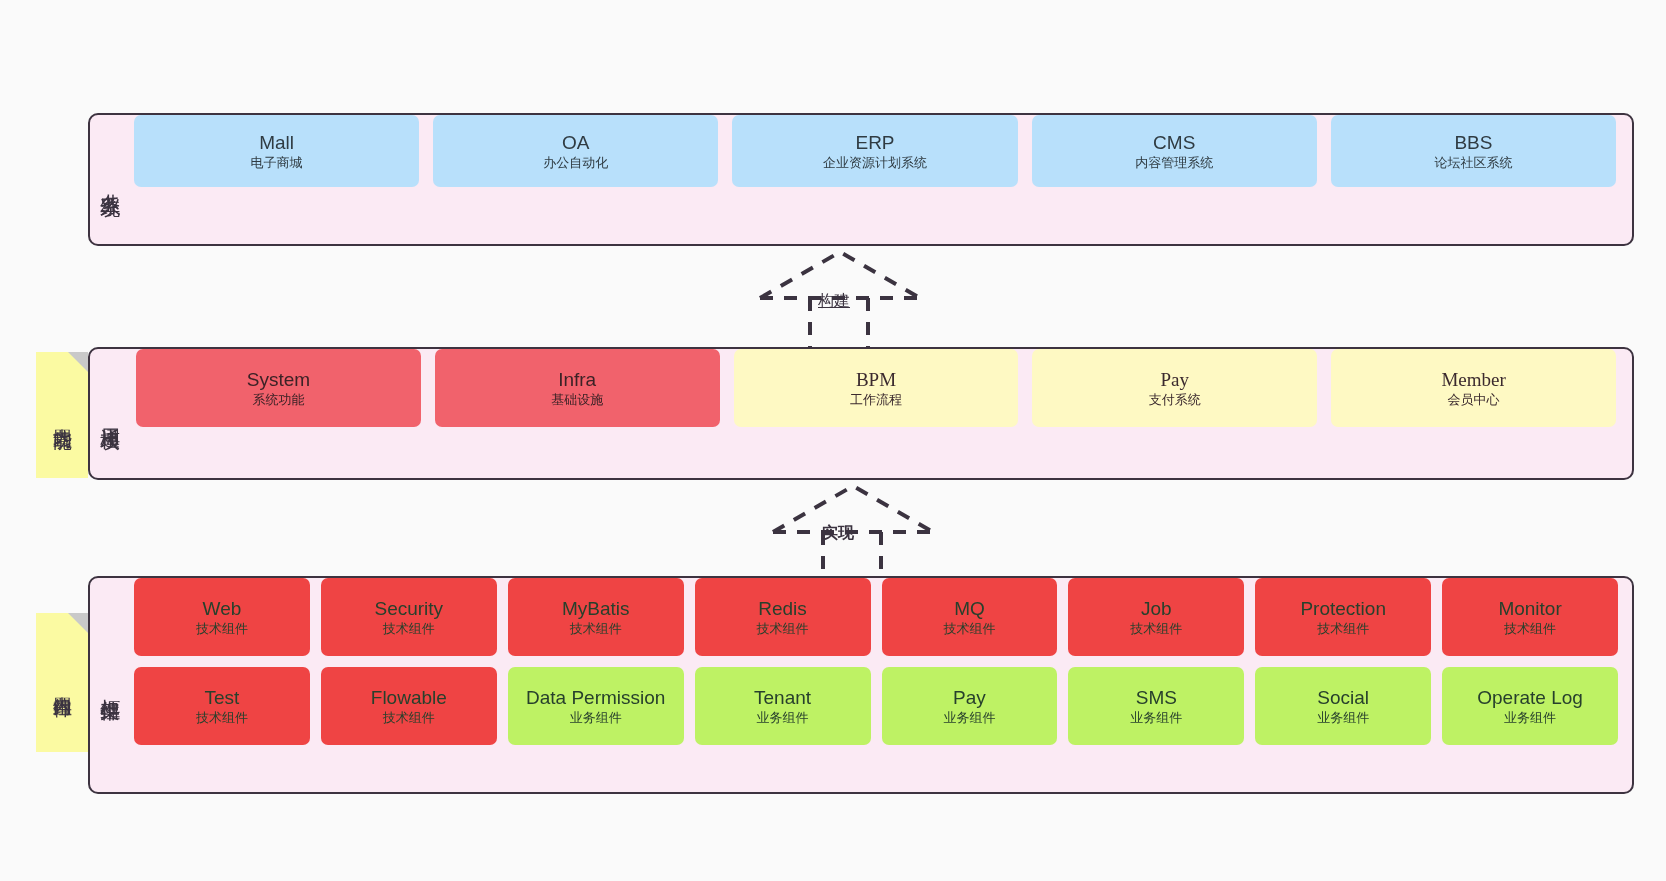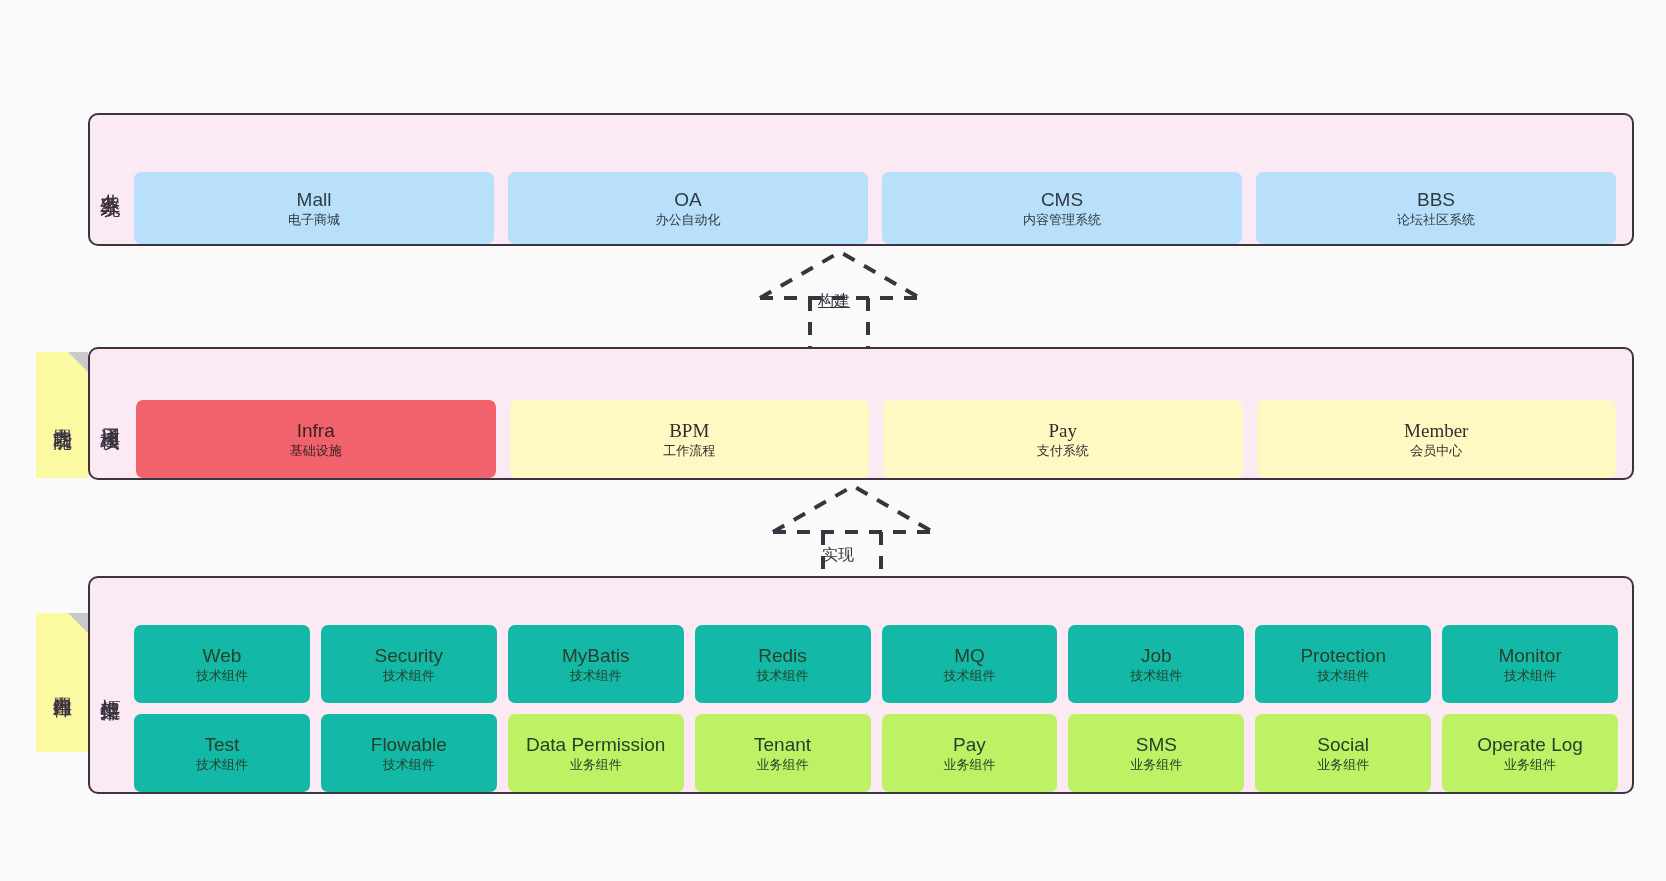--- a/index.html
+++ b/index.html
@@ -47,21 +47,21 @@
     text-orientation: upright;
     letter-spacing: 1px;
     white-space: nowrap;
     user-select: none;
   }
 
   .cards {
     flex: 1 1 auto;
     display: flex;
     flex-direction: column;
-    justify-content: flex-end;
+    justify-content: flex-start;
     gap: 14px;
     padding: 0 16px 0 6px;
   }
 
   .card-row {
     display: flex;
     flex-direction: row;
     gap: 14px;
   }
 
@@ -76,21 +76,21 @@
     line-height: 1.22;
     box-sizing: border-box;
     padding: 4px 6px;
   }
   .card .t1 { font-size: 19px; }
   .card .t2 { font-size: 13px; }
 
   .c-blue      { background: #b8e0fb; color: #2f3b42; }
   .c-red       { background: #f1626c; color: #3b2226; }
   .c-pink      { background: #fef9c3; color: #3b2a2e; font-family: Liberation Serif, serif; }
-  .c-green     { background: #14b8a6; color: #27402c; }
+  .c-green     { background: #ef4444; color: #27402c; }
   .c-lightgreen{ background: #bef264; color: #27402c; }
 
   
   #layer-business  { left: 88px;  top: 113px; width: 1546px; height: 133px; }
   #layer-business .cards { padding-left: 4px; }
   #layer-business .card { height: 72px; }
 
   #layer-common    { left: 88px;  top: 347px; width: 1546px; height: 133px; }
   #layer-common .card { height: 78px; }
 
@@ -137,38 +137,42 @@
     position: absolute;
     font-size: 16px;
     color: #3b3340;
     background: transparent;
     white-space: nowrap;
     user-select: none;
   }
   #arrow-build  { left: 755px; top: 246px; }
   #arrow-build-label { left: 818px; top: 291px; text-decoration: underline; }
   #arrow-impl   { left: 768px; top: 480px; }
-  #arrow-impl-label  { left: 822px; top: 545px; }
+  #arrow-impl-label  { left: 822px; top: 523px; font-weight: bold; }
 </style>
 </head>
 <body>
 
 <div id="canvas">
 
   <div class="layer" id="layer-business">
     <div class="layer-label">业务系统</div>
     <div class="cards">
       <div class="card-row">
         <div class="card c-blue">
           <span class="t1">Mall</span>
           <span class="t2">电子商城</span>
         </div>
         <div class="card c-blue">
           <span class="t1">OA</span>
           <span class="t2">办公自动化</span>
+        </div>
+        <div class="card c-blue">
+          <span class="t1">ERP</span>
+          <span class="t2">企业资源计划系统</span>
         </div>
         <div class="card c-blue">
           <span class="t1">CMS</span>
           <span class="t2">内容管理系统</span>
         </div>
         <div class="card c-blue">
           <span class="t1">BBS</span>
           <span class="t2">论坛社区系统</span>
         </div>
       </div>
@@ -183,20 +187,24 @@
     <path d="M 55 103 L 113 103" fill="none" stroke="#3b3340" stroke-width="4" stroke-dasharray="13 11" stroke-linecap="butt"></path>
   </svg>
   <div class="arrow-label" id="arrow-build-label">构建</div>
 
   <div class="note" id="note-function">内置功能</div>
   <div class="layer" id="layer-common">
     <div class="layer-label">通用模块</div>
     <div class="cards">
       <div class="card-row">
         <div class="card c-red">
+          <span class="t1">System</span>
+          <span class="t2">系统功能</span>
+        </div>
+        <div class="card c-red">
           <span class="t1">Infra</span>
           <span class="t2">基础设施</span>
         </div>
         <div class="card c-pink">
           <span class="t1">BPM</span>
           <span class="t2">工作流程</span>
         </div>
         <div class="card c-pink">
           <span class="t1">Pay</span>
           <span class="t2">支付系统</span>

